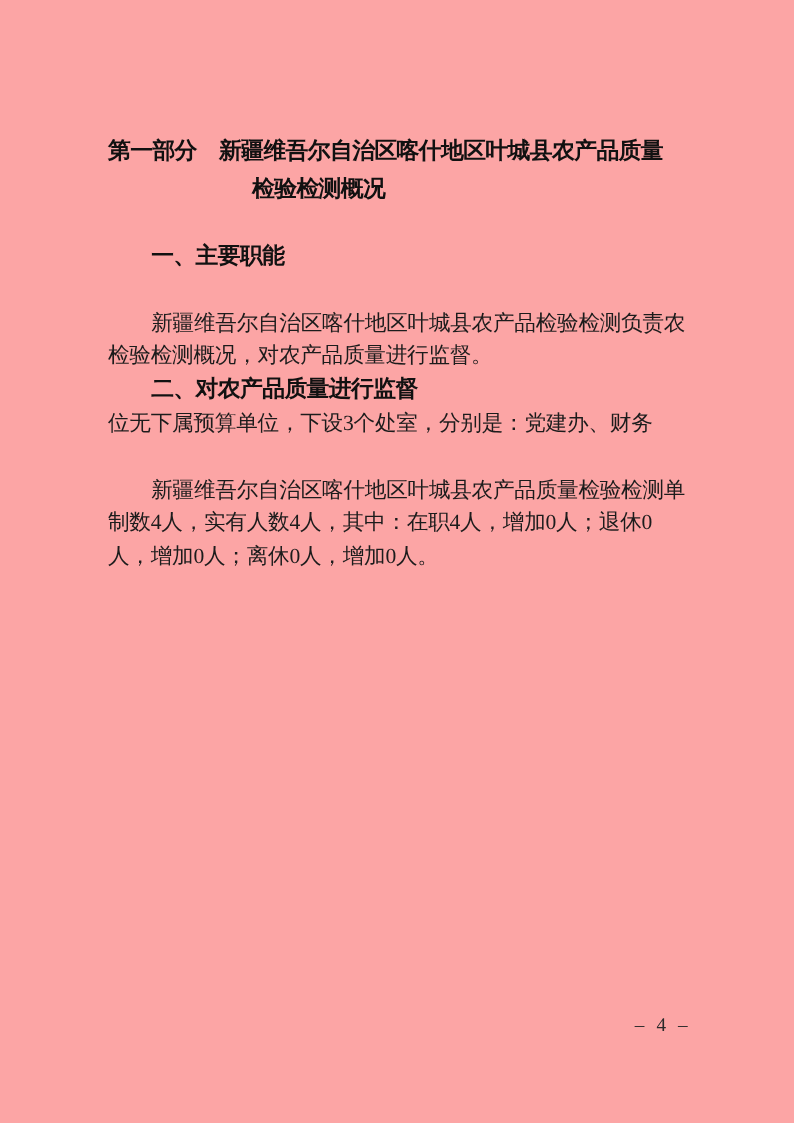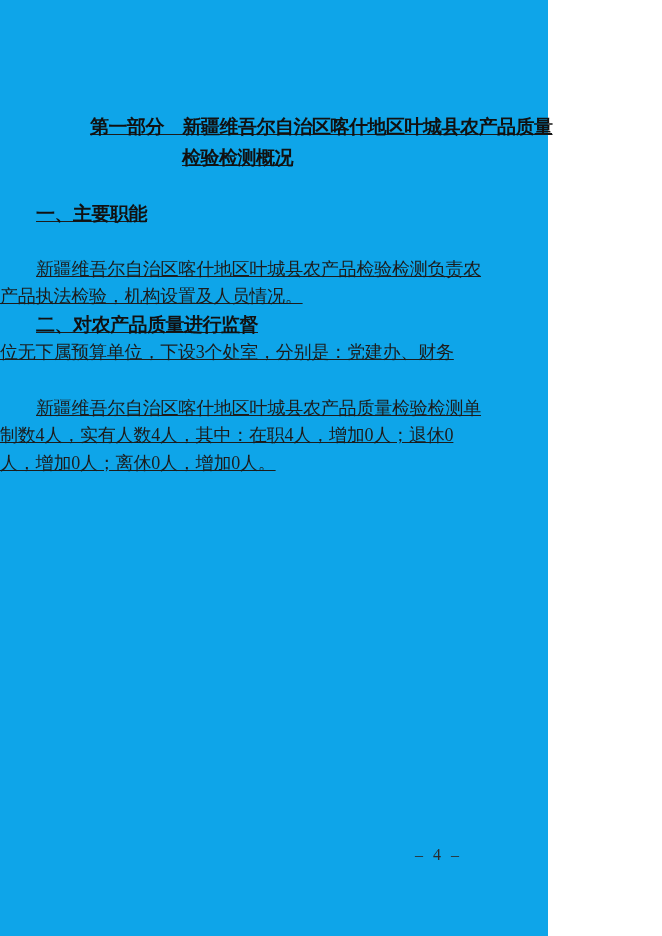--- a/index.html
+++ b/index.html
@@ -7,47 +7,47 @@
     padding: 0;
   }
   body {
     width: 662px;
     height: 936px;
     background: #ffffff;
     overflow: hidden;
   }
   .page {
     position: relative;
-    width: 548px;
+    width: 662px;
     height: 936px;
-    background: #0ea5e9;
+    background: #fca5a5;
     color: #1c1c1c;
     font-family: "Liberation Serif", serif;
-    text-decoration: underline;
   }
   .doc-title {
     padding-top: 111px;
     padding-left: 90px;
     padding-right: 40px;
     font-family: "Liberation Sans", sans-serif;
     font-weight: bold;
     font-size: 19px;
     letter-spacing: -0.5px;
     line-height: 31px;
     color: #111111;
   }
   .title-line1 {
     white-space: nowrap;
   }
   .title-line2 {
-    margin-left: 92px;
+    margin-left: 120px;
     white-space: nowrap;
   }
   .doc-body {
     margin-top: 27px;
+    padding-left: 90px;
     width: 482px;
     font-size: 18px;
     letter-spacing: -0.2px;
     line-height: 27.7px;
     color: #1c1c1c;
   }
   .heading {
     font-family: "Liberation Sans", sans-serif;
     font-weight: bold;
     font-size: 19px;
@@ -82,21 +82,21 @@
   <div class="doc-title">
     <div class="title-line1">第一部分　新疆维吾尔自治区喀什地区叶城县农产品质量</div>
     <div class="title-line2">检验检测概况</div>
   </div>
 
   <div class="doc-body">
 
     <div class="heading">一、主要职能</div>
 
     <div class="line indent">新疆维吾尔自治区喀什地区叶城县农产品检验检测负责农</div>
-    <div class="line">产品执法检验，机构设置及人员情况。</div>
+    <div class="line">检验检测概况，对农产品质量进行监督。</div>
 
     <div class="heading">二、对农产品质量进行监督</div>
 
     <div class="line">位无下属预算单位，下设3个处室，分别是：党建办、财务</div>
 
     <div class="line indent">新疆维吾尔自治区喀什地区叶城县农产品质量检验检测单</div>
     <div class="line">制数4人，实有人数4人，其中：在职4人，增加0人；退休0</div>
     <div class="line">人，增加0人；离休0人，增加0人。</div>
 
   </div>

